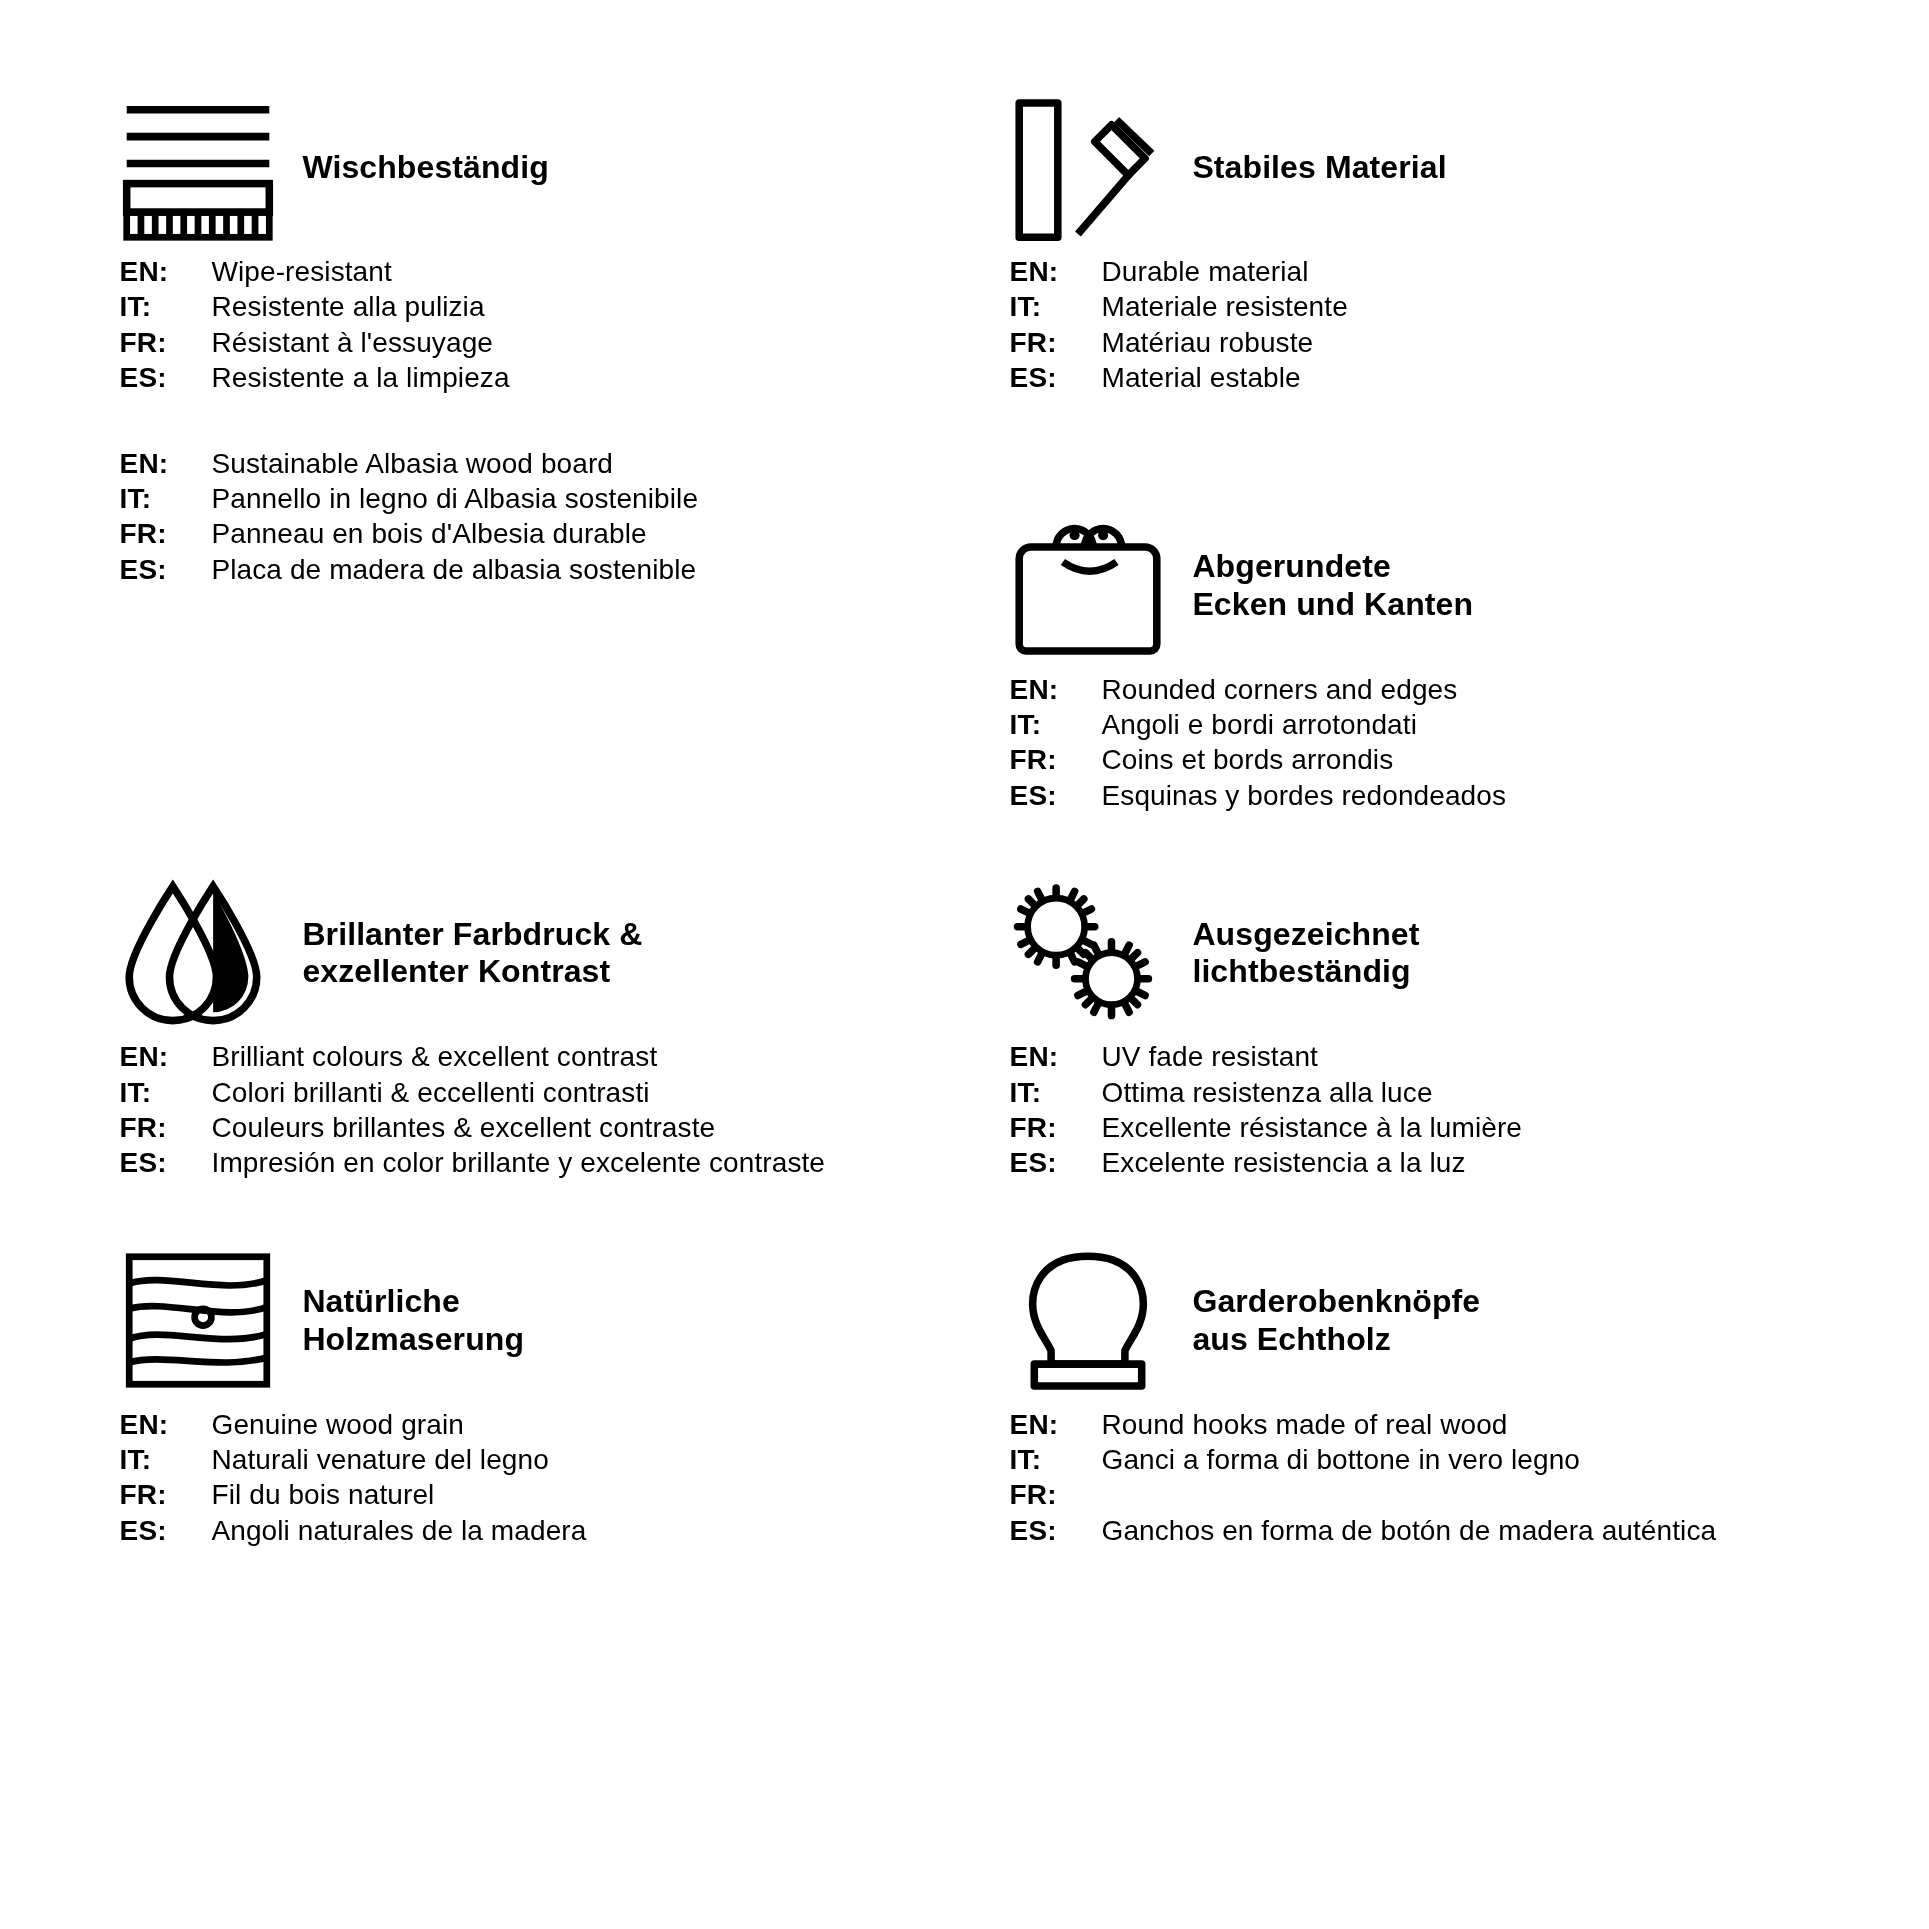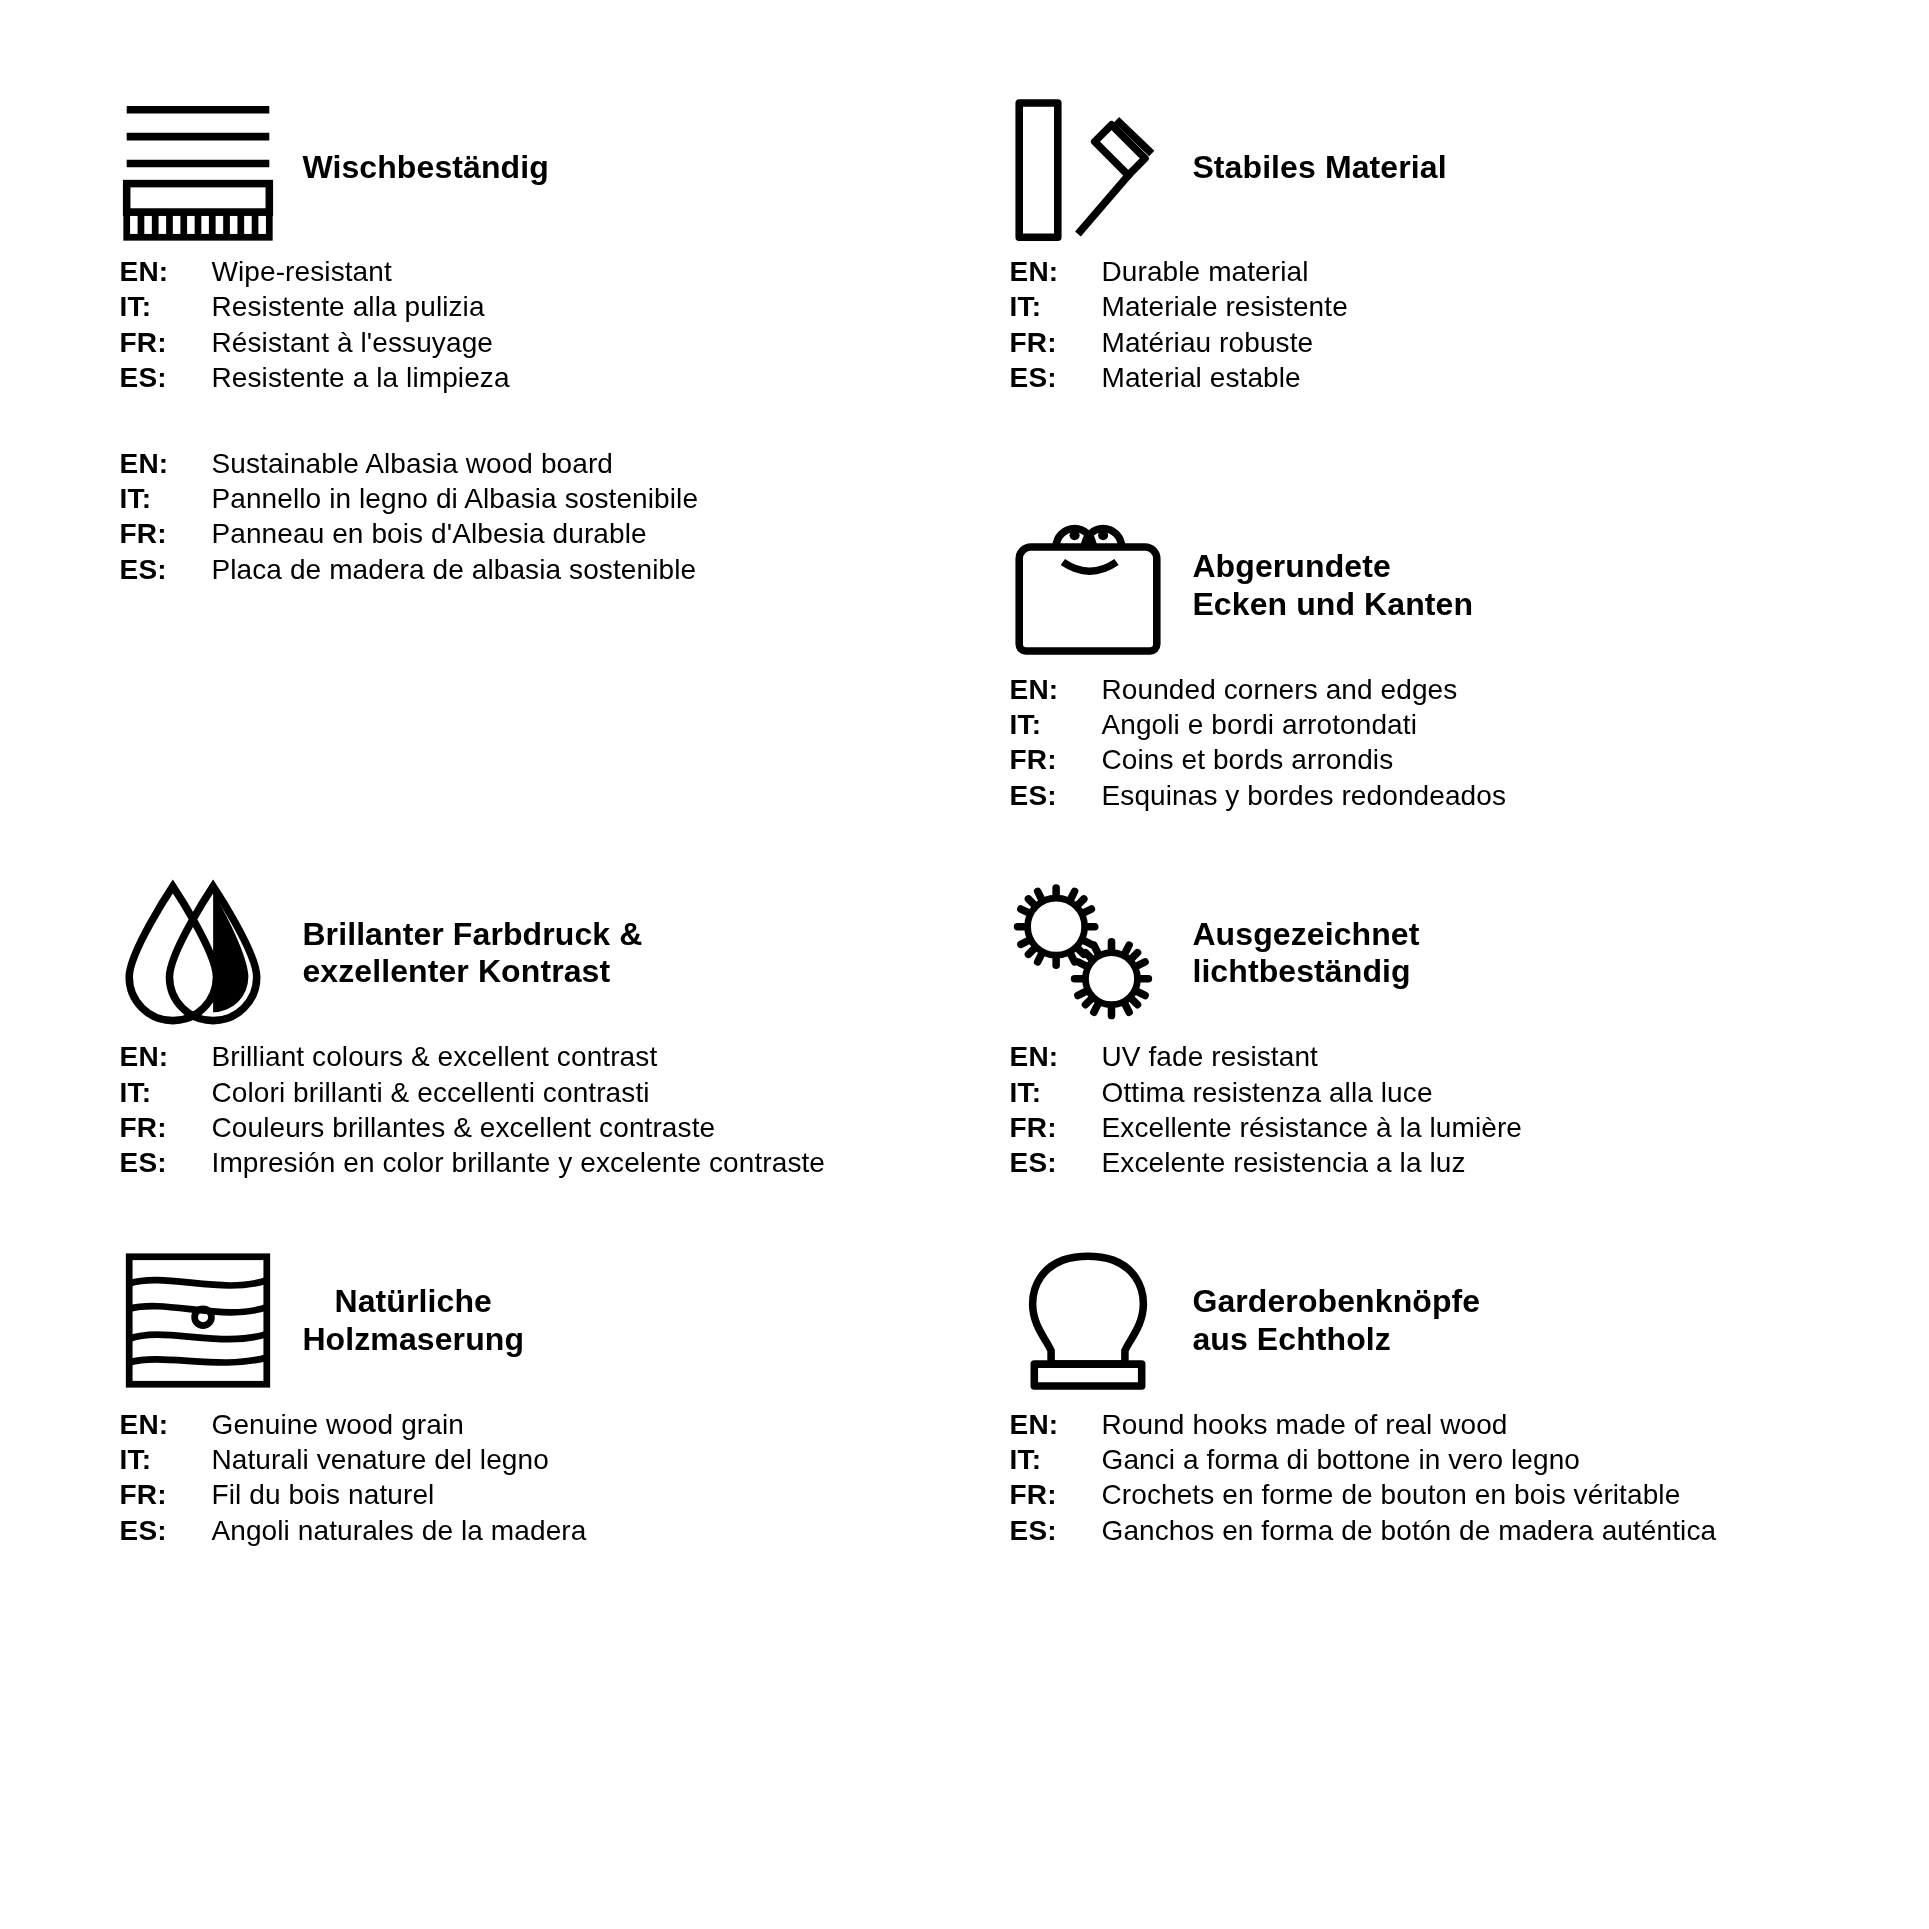--- a/index.html
+++ b/index.html
@@ -80,21 +80,21 @@
     letter-spacing: 0.1px;
     white-space: nowrap;
   }
   
   .f-0 .feature-head { margin-top: 0px; }
   .f-1 .feature-head { margin-top: 0px; }
   .f-2 .feature-head { margin-top: 50px; }
   .f-3 .feature-head { margin-top: 50px; }
   .f-4 .feature-head { margin-top: 50px; }
   .f-5 .feature-head { margin-top: 50px; }
-  .f-6 .feature-head { margin-top: 50px; text-align: center; }
+  .f-6 .feature-head { margin-top: 50px; }
   .f-7 .feature-head { margin-top: 50px; }
 </style>
 </head>
 <body>
 
 <div class="sheet">
   <div class="grid">
 
     <div class="feature f-0">
       <div class="feature-head">
@@ -403,21 +403,20 @@
         <div class="lang-row">
           <span class="lang-code">EN:</span>
           <span class="lang-text">Round hooks made of real wood</span>
         </div>
         <div class="lang-row">
           <span class="lang-code">IT:</span>
           <span class="lang-text">Ganci a forma di bottone in vero legno</span>
         </div>
         <div class="lang-row">
           <span class="lang-code">FR:</span>
-          <span class="lang-text">Crochets en forme de bouton en bois véritable</span>
         </div>
         <div class="lang-row">
           <span class="lang-code">ES:</span>
           <span class="lang-text">Ganchos en forma de botón de madera auténtica</span>
         </div>
       </div>
     </div>
 
   </div>
 </div>

